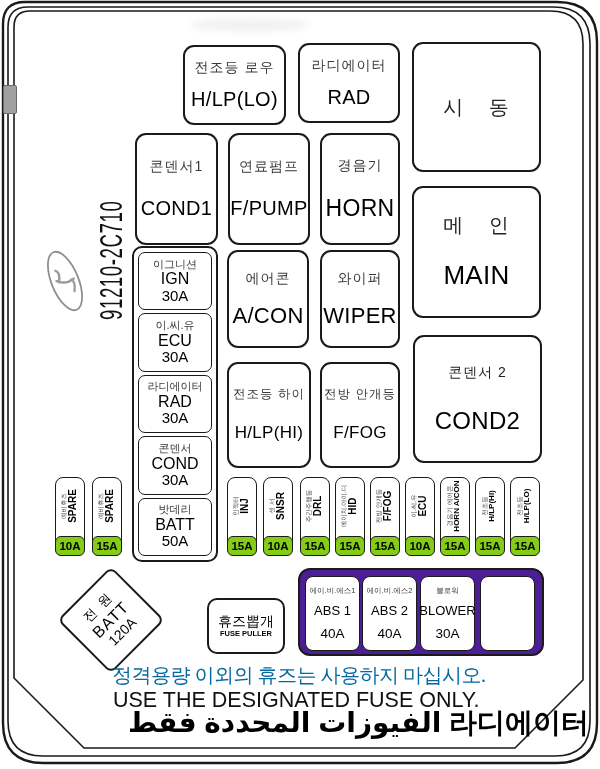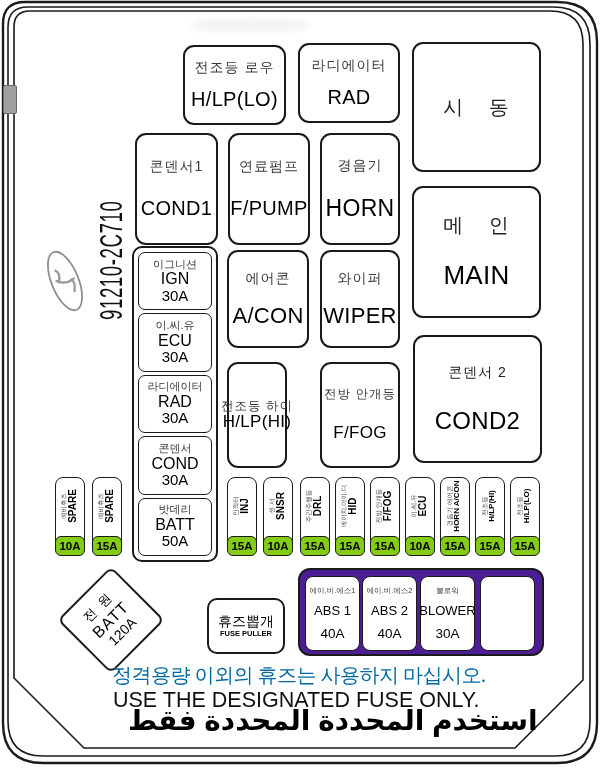--- a/index.html
+++ b/index.html
@@ -167,21 +167,21 @@
 
   <div class="box r-acon" style="left:227px;top:250px;width:82px;height:98px;">
     <span class="relay-kr">에어콘</span>
     <span class="relay-en">A/CON</span>
   </div>
   <div class="box r-wiper" style="left:320px;top:250px;width:80px;height:98px;">
     <span class="relay-kr">와이퍼</span>
     <span class="relay-en">WIPER</span>
   </div>
 
-  <div class="box r-hlp-hi" style="left:227px;top:362px;width:60px;height:106px;justify-content:center;">
+  <div class="box r-hlp-hi" style="left:227px;top:362px;width:84px;height:106px;">
     <span class="relay-kr">전조등 하이</span>
     <span class="relay-en">H/LP(HI)</span>
   </div>
   <div class="box r-ffog" style="left:320px;top:362px;width:80px;height:106px;">
     <span class="relay-kr">전방 안개등</span>
     <span class="relay-en">F/FOG</span>
   </div>
   <div class="box r-lg r-cond2" style="left:413px;top:335px;width:129px;height:128px;">
     <span class="relay-kr">콘덴서 2</span>
     <span class="relay-en">COND2</span>
@@ -319,15 +319,15 @@
     <div class="bfuse" style="left:120px;">
       <span class="kr">블로워</span>
       <span class="en">BLOWER</span>
       <span class="amp">30A</span>
     </div>
     <div class="bfuse" style="left:180px;"></div>
   </div>
 
   <div class="warn" id="warn-kr">정격용량 이외의 휴즈는 사용하지 마십시오.</div>
   <div class="warn" id="warn-en">USE THE DESIGNATED FUSE ONLY.</div>
-  <div class="warn" id="warn-ar">استخدم المحددة المحددة فقط</div>
+  <div class="warn" id="warn-ar">라디에이터 الفيوزات المحددة فقط</div>
 
 </div>
 
 </body></html>

